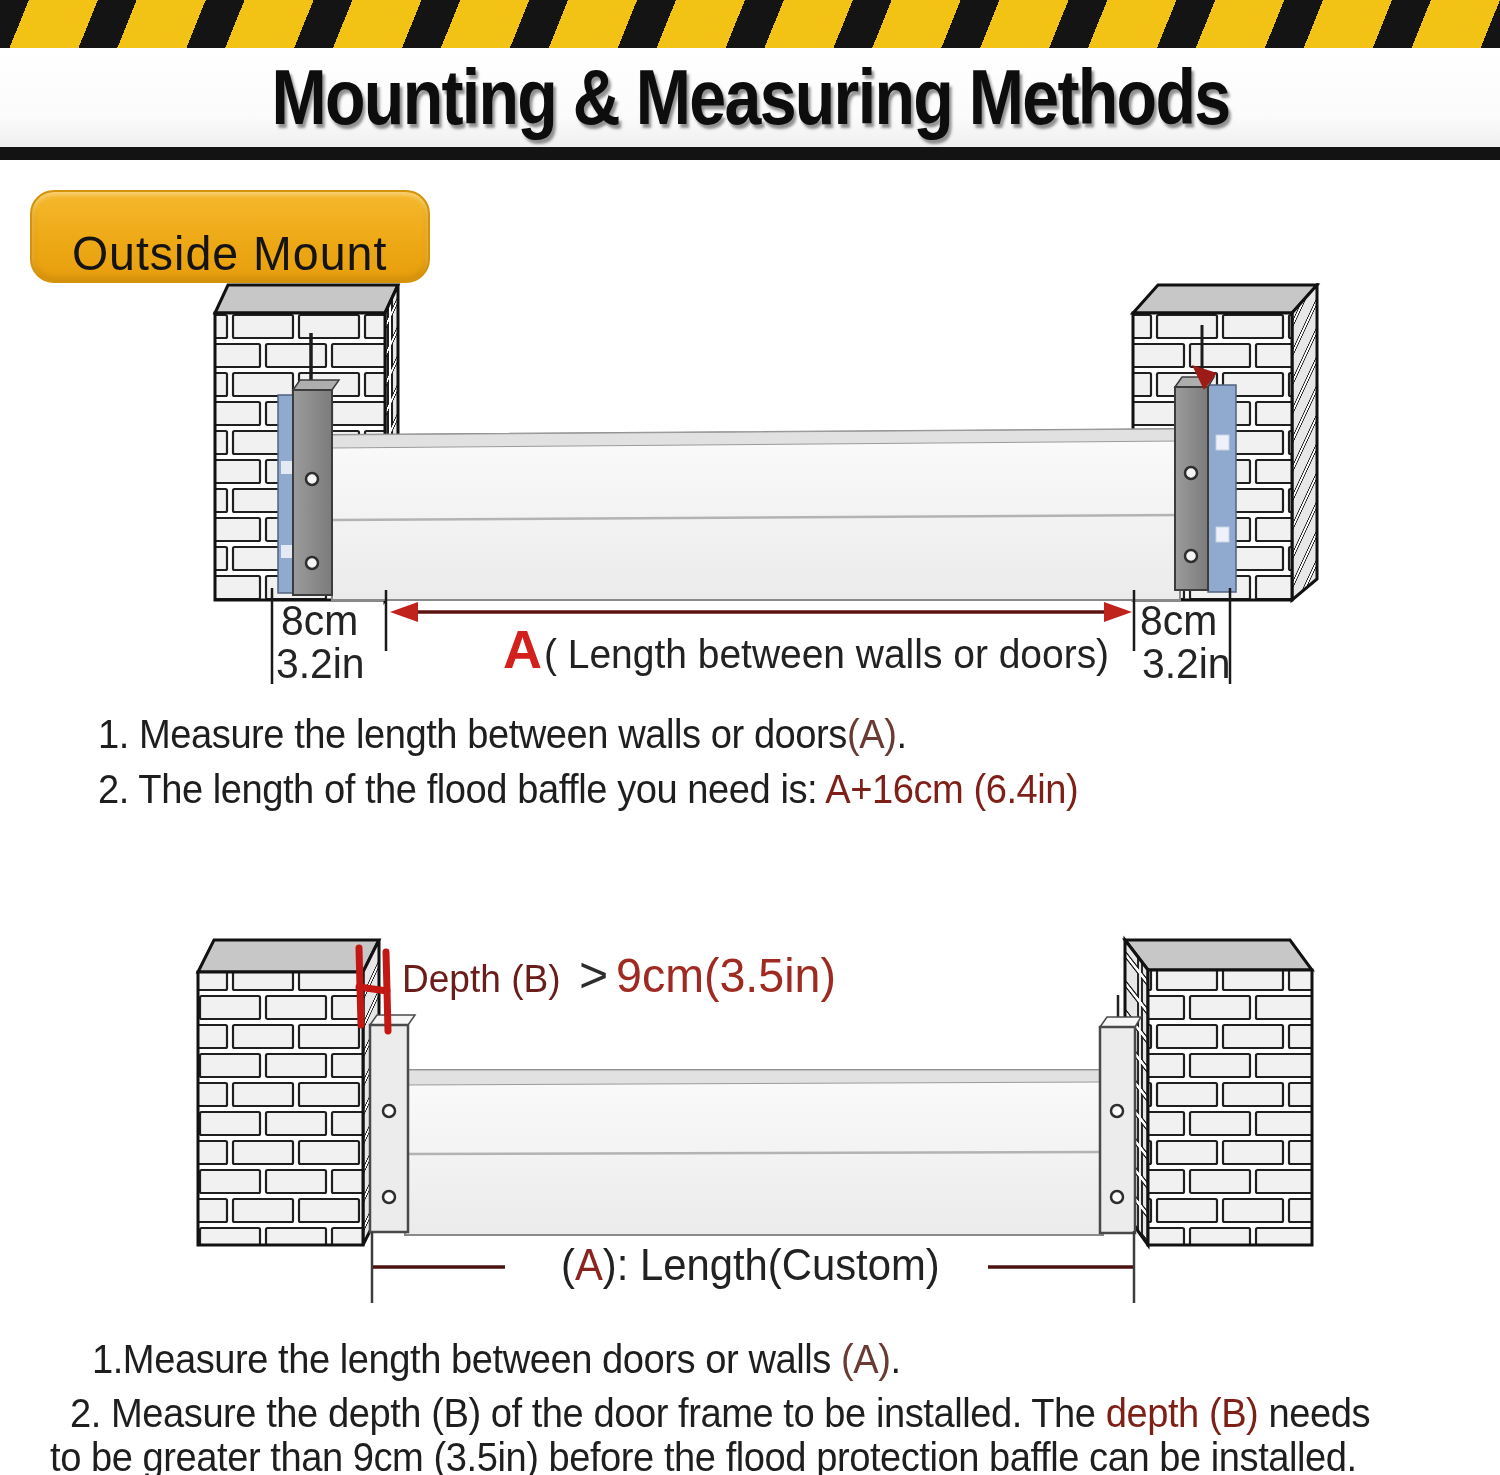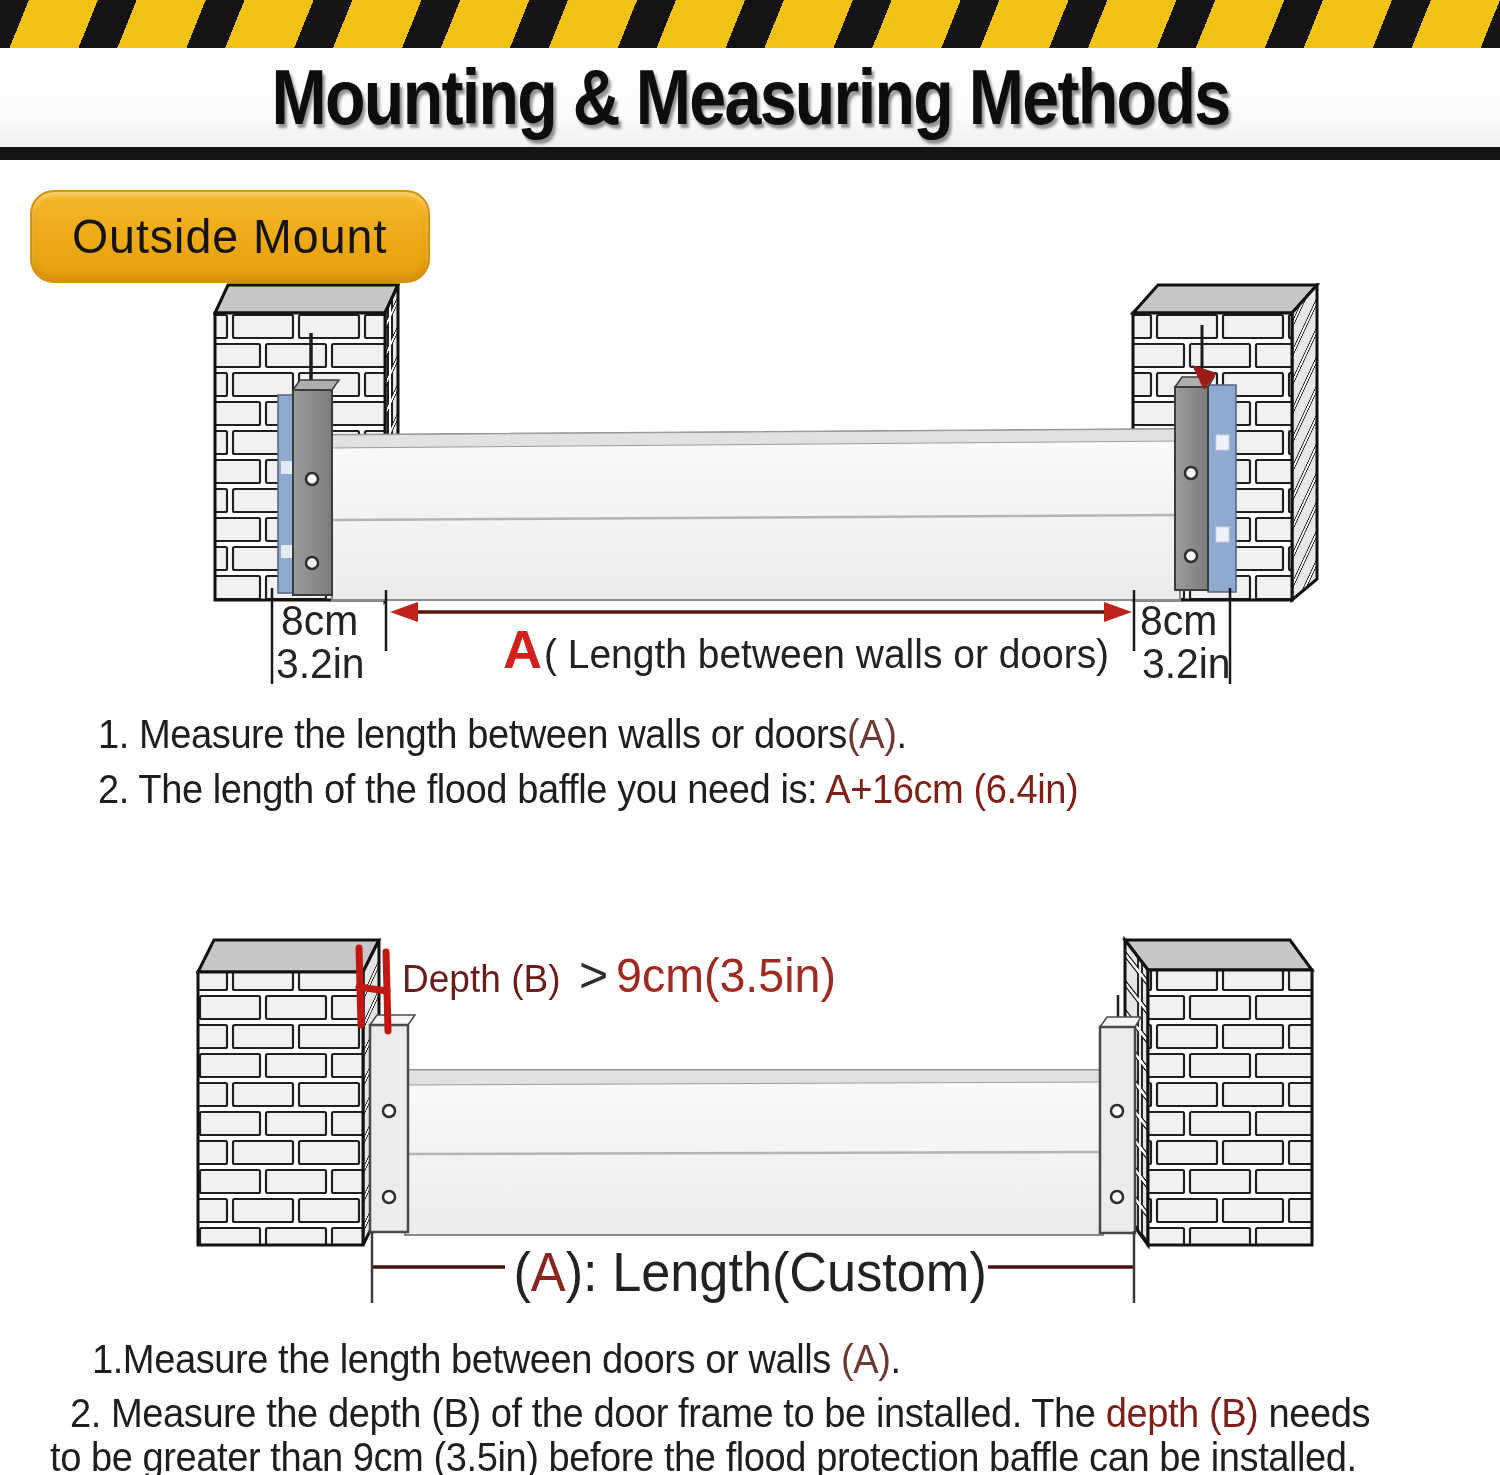--- a/index.html
+++ b/index.html
@@ -21,41 +21,41 @@
   .page-title{
     font-size:78px;font-weight:bold;letter-spacing:-2px;color:#0d0d0d;
     transform:scaleX(.85);transform-origin:center;white-space:nowrap;
     text-shadow:3px 4px 3px rgba(110,110,110,.75);
   }
   .black-bar{position:absolute;left:0;top:147px;width:1500px;height:13px;background:#131313;}
   
   .badge{
     position:absolute;left:30px;width:396px;height:89px;border-radius:24px;
     background:linear-gradient(180deg,#f5b92d 0%,#eda714 60%,#e89f0e 100%);
-    border:2px solid #d3930a;display:flex;align-items:center;justify-content:center;
+    border:2px solid #d3930a;display:flex;align-items:flex-end;justify-content:center;
     box-shadow:inset 0 -4px 6px rgba(140,90,0,.25), inset 0 3px 4px rgba(255,240,200,.5);
   }
   .badge span{font-size:48px;color:#141414;letter-spacing:1px;transform:scaleX(.97);white-space:nowrap;}
   .badge-outside{top:190px;}
   .badge-inside{top:836px;height:93px;}
   
   .diagram{position:absolute;left:0;width:1500px;}
   .d1{top:283px;height:430px;}
   .d2{top:935px;height:375px;}
   
   .lbl{position:absolute;white-space:nowrap;transform-origin:left center;}
   .dim-lbl{font-size:43px;color:#242424;transform:scaleX(.95);}
   .span-label{display:flex;align-items:baseline;}
   .span-label .red-a{font-size:54px;font-weight:bold;color:#d2201c;margin-right:2px;}
   .span-label .rest{font-size:41px;color:#222;transform:scaleX(.95);transform-origin:left bottom;}
   .depth-label{display:flex;align-items:baseline;}
   .depth-label .dpre{font-size:39px;color:#6b1d1b;transform:scaleX(.95);transform-origin:left bottom;}
   .depth-label .dgt{font-size:50px;color:#2d2d2d;margin:0 8px 0 10px;font-weight:300;}
   .depth-label .dval{font-size:48px;color:#9e2a22;transform:scaleX(.97);transform-origin:left bottom;}
-  .len-label{left:0;width:1500px;text-align:center;font-size:55px;color:#222;}
+  .len-label{left:0;width:1500px;text-align:center;font-size:44px;color:#222;}
   .len-label .inner{display:inline-block;transform:scaleX(.95);}
   .len-label .red-a{color:#8b241e;}
   
   .step{position:absolute;font-size:41px;color:#1e1e1e;letter-spacing:-.5px;
         transform:scaleX(.93);transform-origin:left top;white-space:nowrap;}
   .step .hl-a{color:#6b3a34;}
   .step .hl-red{color:#7e1f18;}
 </style>
 </head>
 <body>

